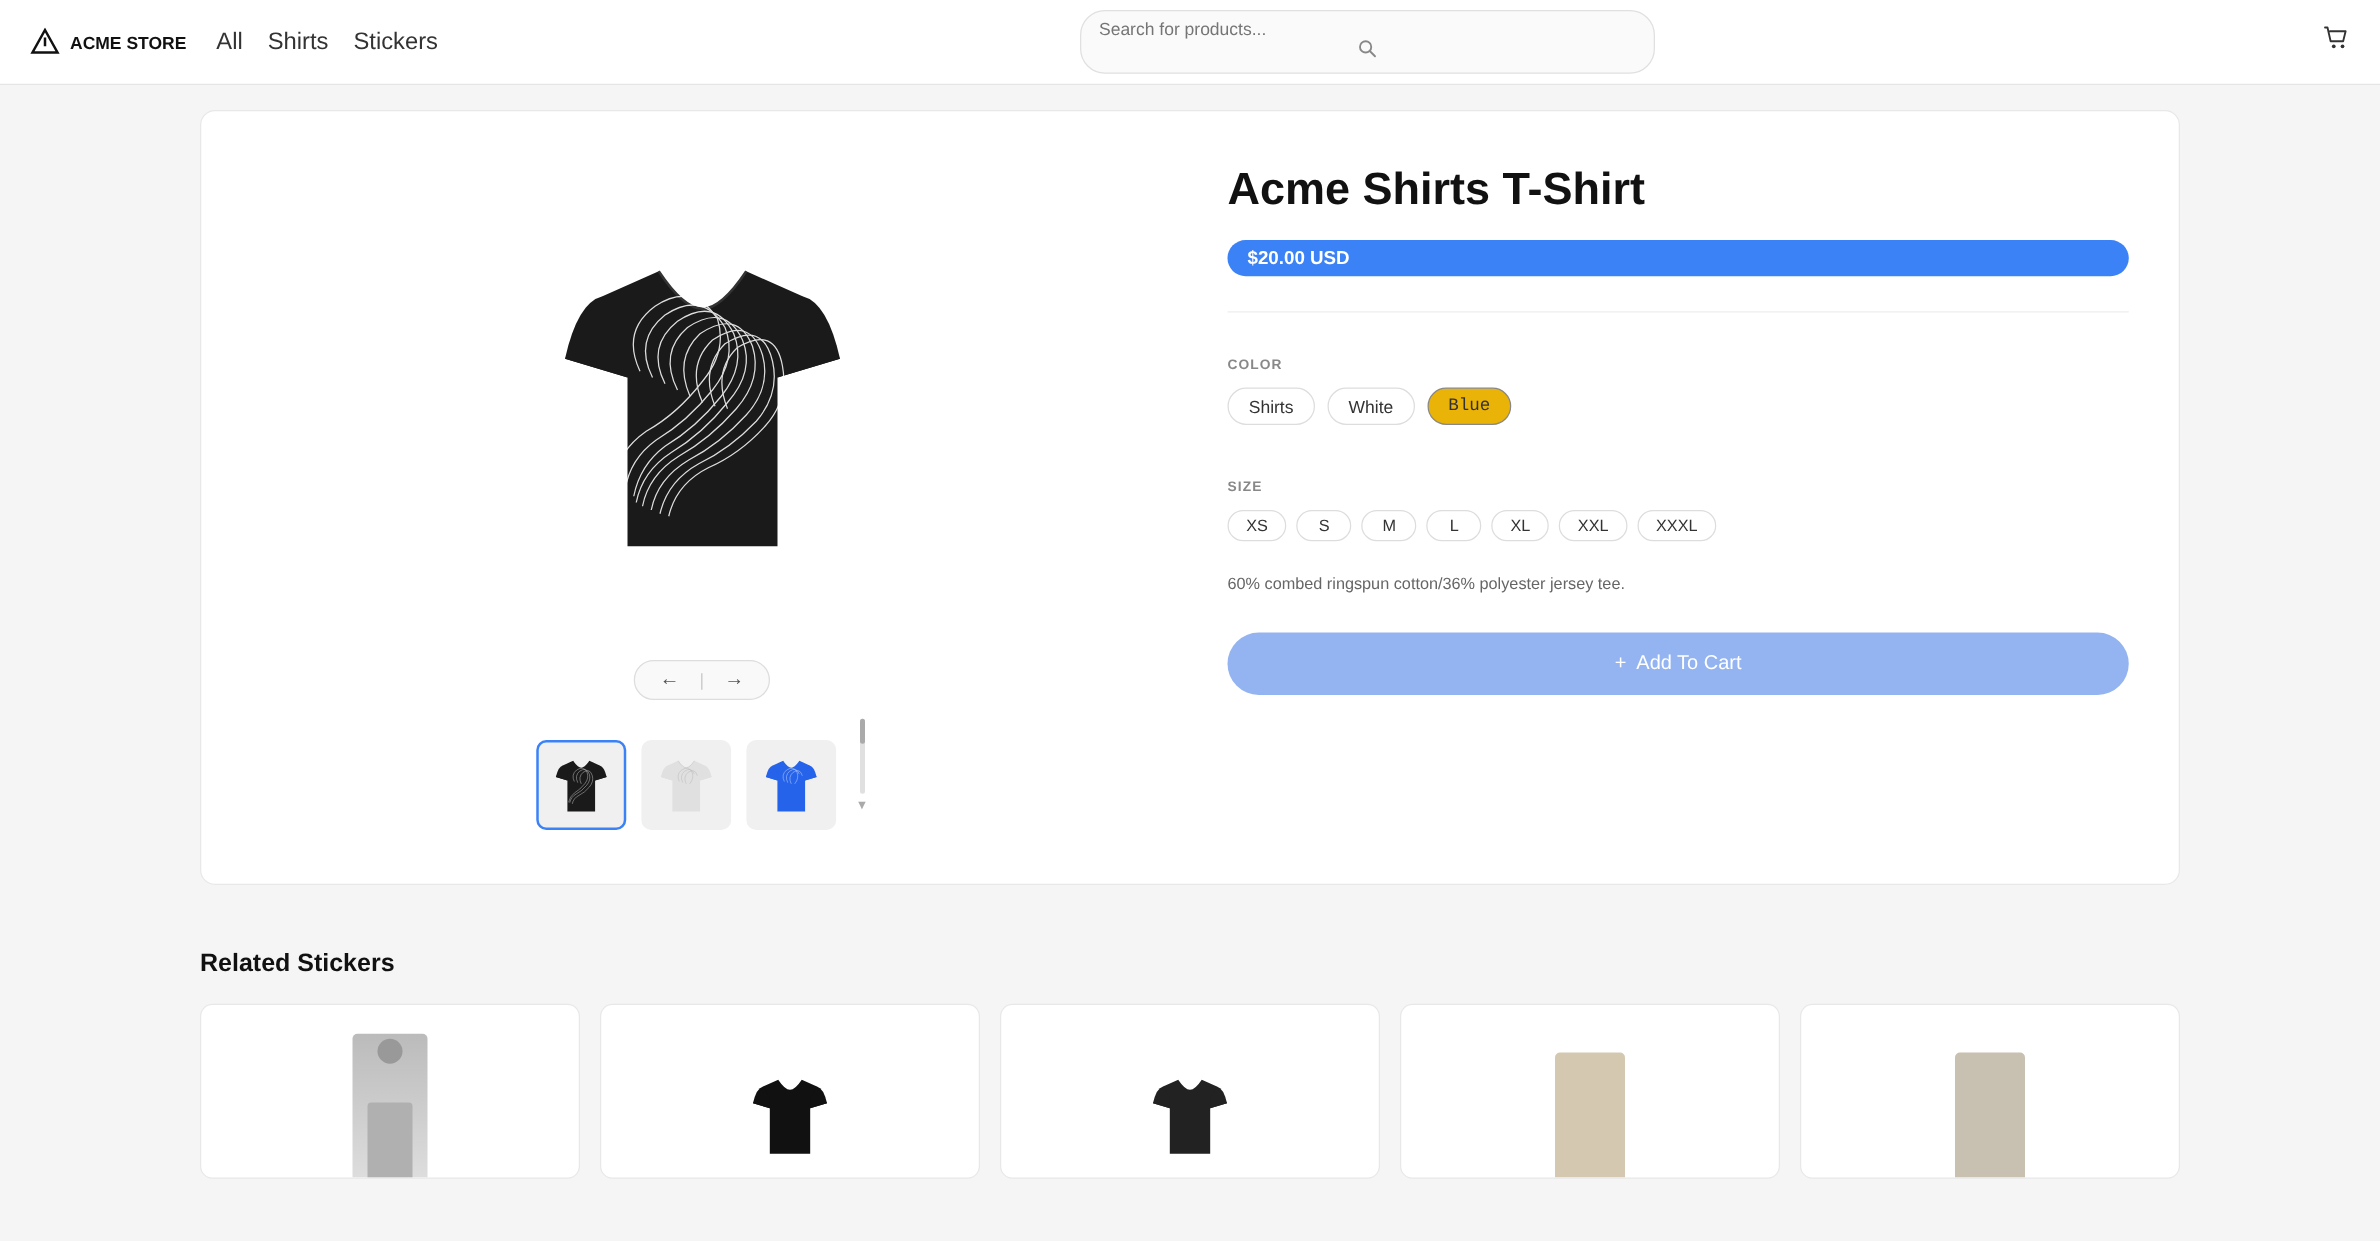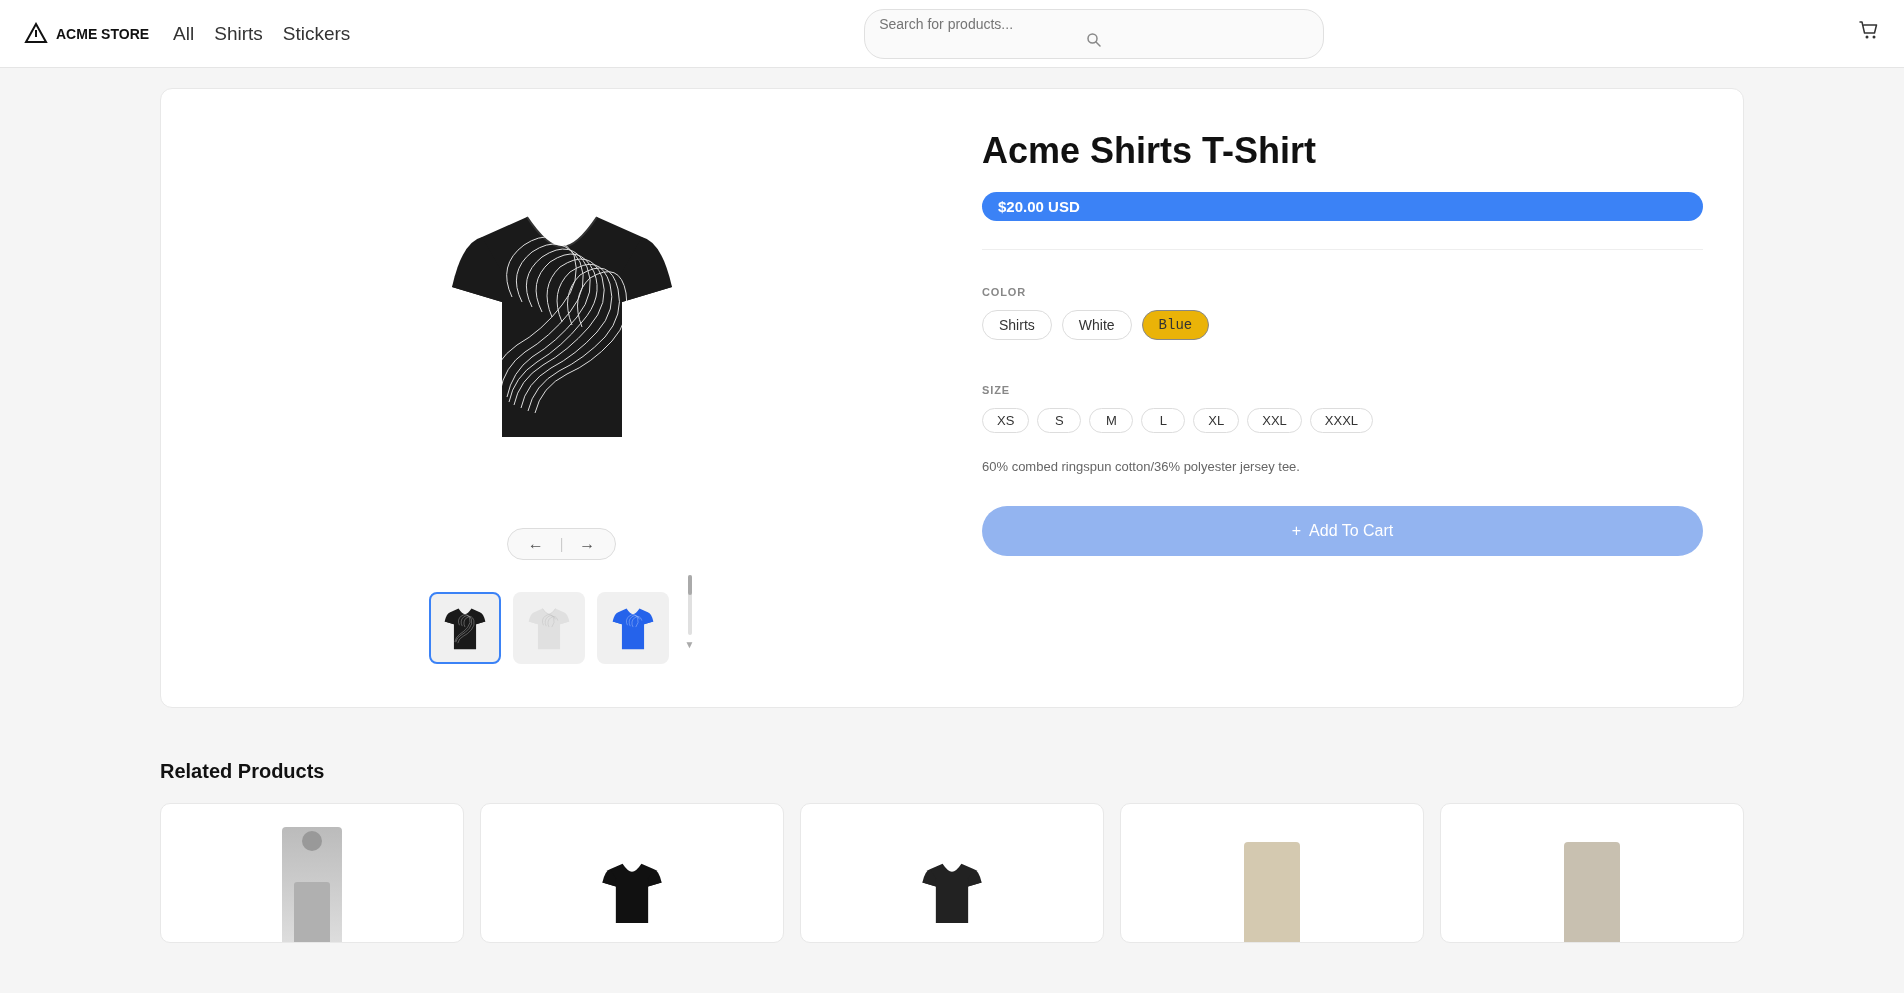--- a/index.html
+++ b/index.html
@@ -268,21 +268,21 @@
 
       <button class="add-to-cart-btn">
         <span>+</span>
         <span>Add To Cart</span>
       </button>
     </div>
   </div>
 </main>
 
 <section class="related-section">
-  <h2 class="related-title">Related Products</h2>
+  <h2 class="related-title">Related Stickers</h2>
   <div class="related-grid">
     <div class="related-card">
       <div style="width:60px;height:115px;background:linear-gradient(to bottom, #bbb 0%, #ccc 50%, #ddd 100%);border-radius:4px 4px 0 0;position:relative;">
 
         <div style="width:20px;height:20px;background:#999;border-radius:50%;position:absolute;top:4px;left:50%;transform:translateX(-50%);"></div>
         <div style="width:36px;height:60px;background:#b0b0b0;border-radius:3px 3px 0 0;position:absolute;bottom:0;left:50%;transform:translateX(-50%);"></div>
       </div>
     </div>
     <div class="related-card">
       <svg width="70" height="100" viewBox="0 0 260 290">

